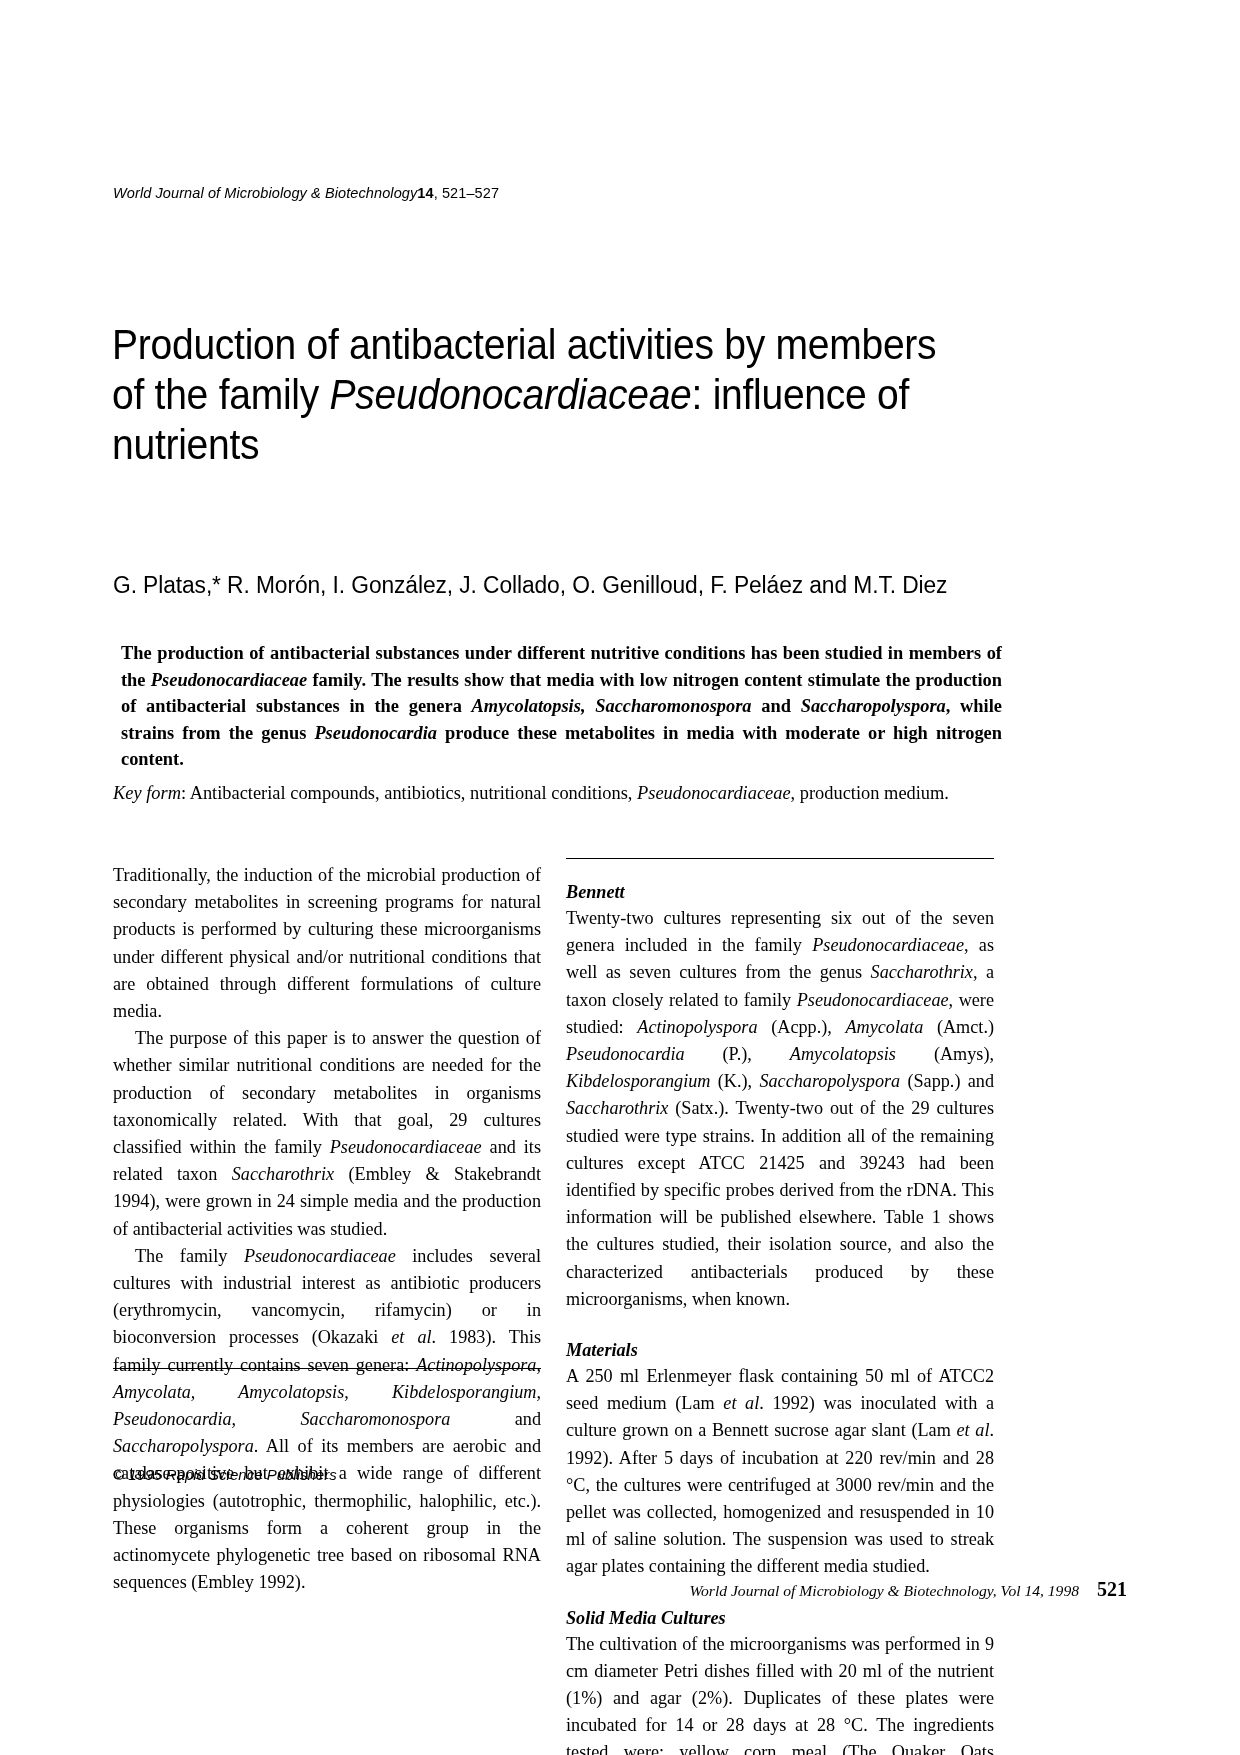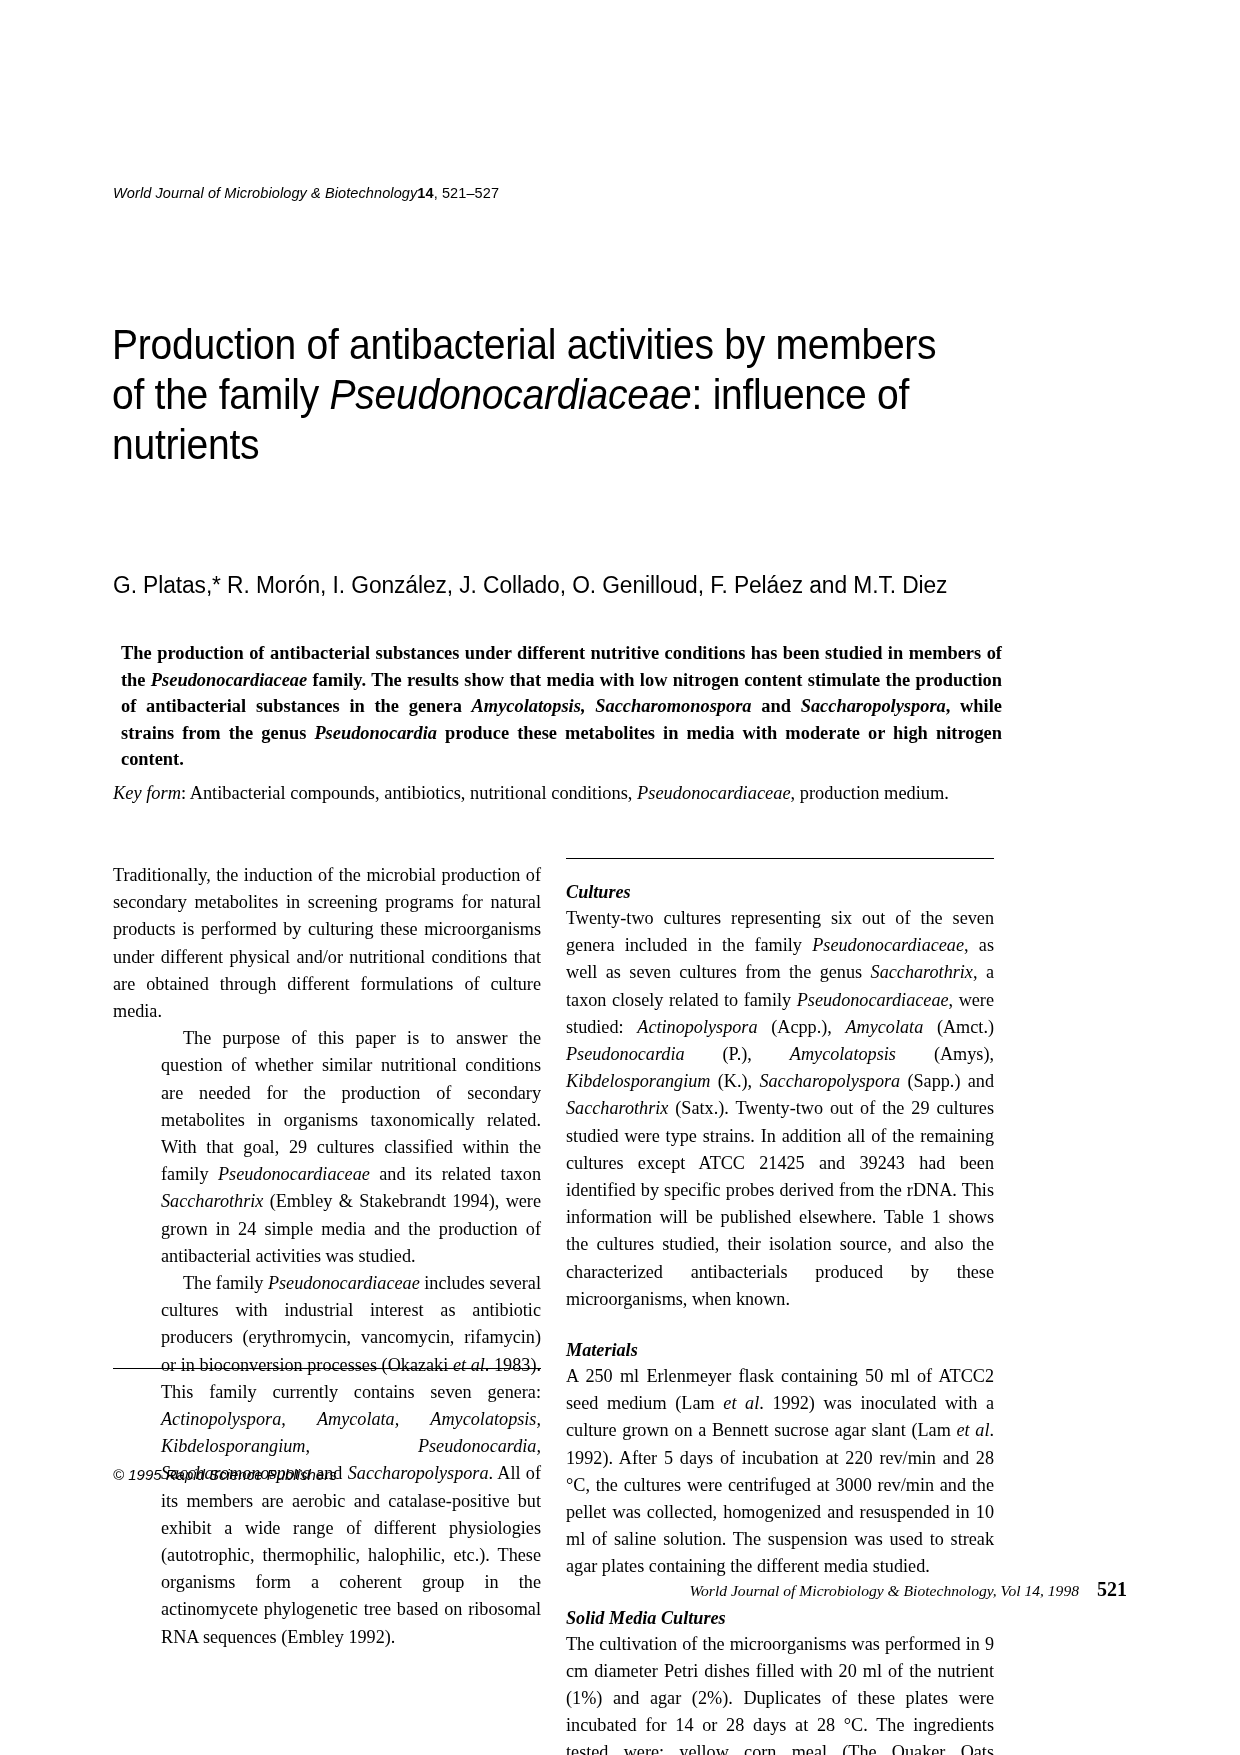--- a/index.html
+++ b/index.html
@@ -112,21 +112,21 @@
     -webkit-hyphens: none;
     hyphens: none;
   }
   .col-left  { left: 113px; top: 862px; }
   .col-right { left: 566px; top: 855px; }
 
   .col p {
     margin: 0;
     text-align: justify;
   }
-  .col p.indent { text-indent: 22px; margin-left: 48px; }
+  .col p.indent { text-indent: 22px; }
   .col i { font-style: italic; }
 
   
   .sec-rule {
     position: absolute;
     left: 566px;
     top: 858px;
     width: 428px;
     height: 0;
     border-top: 1.6px solid #000;
@@ -217,21 +217,21 @@
     <p>Traditionally, the induction of the microbial production of secondary metabolites in screening programs for natural products is performed by culturing these microorganisms under different physical and/or nutritional conditions that are obtained through different formulations of culture media.</p>
     <p class="indent"><span>The purpose of this paper is to answer the question of whether similar nutritional conditions are needed for the production of secondary metabolites in organisms taxonomically related. With that goal, 29 cultures classified within the family </span><i>Pseudonocardiaceae</i><span> and its related taxon </span><i>Saccharothrix</i><span> (Embley &amp; Stakebrandt 1994), were grown in 24 simple media and the production of antibacterial activities was studied.</span></p>
     <p class="indent"><span>The family </span><i>Pseudonocardiaceae</i><span> includes several cultures with industrial interest as antibiotic producers (erythromycin, vancomycin, rifamycin) or in bioconversion processes (Okazaki </span><i>et al</i><span>. 1983). This family currently contains seven genera: </span><i>Actinopolyspora, Amycolata, Amycolatopsis, Kibdelosporangium, Pseudonocardia, Saccharomonospora</i><span> and </span><i>Saccharopolyspora</i><span>. All of its members are aerobic and catalase-positive but exhibit a wide range of different physiologies (autotrophic, thermophilic, halophilic, etc.). These organisms form a coherent group in the actinomycete phylogenetic tree based on ribosomal RNA sequences (Embley 1992).</span></p>
   </div>
 
   <div class="sec-rule"></div>
 
   <div class="col col-right">
     <div class="gap"></div>
 
-    <h3 class="sub-head">Cultures</h3>
+    <h3 class="sub-head">Bennett</h3>
     <p><span>Twenty-two cultures representing six out of the seven genera included in the family </span><i>Pseudonocardiaceae</i><span>, as well as seven cultures from the genus </span><i>Saccharothrix</i><span>, a taxon closely related to family </span><i>Pseudonocardiaceae</i><span>, were studied: </span><i>Actinopolyspora</i><span> (Acpp.), </span><i>Amycolata</i><span> (Amct.) </span><i>Pseudonocardia</i><span> (P.), </span><i>Amycolatopsis</i><span> (Amys), </span><i>Kibdelosporangium</i><span> (K.), </span><i>Saccharopolyspora</i><span> (Sapp.) and </span><i>Saccharothrix</i><span> (Satx.). Twenty-two out of the 29 cultures studied were type strains. In addition all of the remaining cultures except ATCC 21425 and 39243 had been identified by specific probes derived from the rDNA. This information will be published elsewhere. Table 1 shows the cultures studied, their isolation source, and also the characterized antibacterials produced by these microorganisms, when known.</span></p>
 
     <div class="gap"></div>
     <h3 class="sub-head">Materials</h3>
     <p><span>A 250 ml Erlenmeyer flask containing 50 ml of ATCC2 seed medium (Lam </span><i>et al</i><span>. 1992) was inoculated with a culture grown on a Bennett sucrose agar slant (Lam </span><i>et al</i><span>. 1992). After 5 days of incubation at 220 rev/min and 28 °C, the cultures were centrifuged at 3000 rev/min and the pellet was collected, homogenized and resuspended in 10 ml of saline solution. The suspension was used to streak agar plates containing the different media studied.</span></p>
 
     <div class="gap"></div>
     <h3 class="sub-head">Solid Media Cultures</h3>
     <p>The cultivation of the microorganisms was performed in 9 cm diameter Petri dishes filled with 20 ml of the nutrient (1%) and agar (2%). Duplicates of these plates were incubated for 14 or 28 days at 28 °C. The ingredients tested were: yellow corn meal (The Quaker Oats Company, IL, USA), corn steep liquor</p>
   </div>

